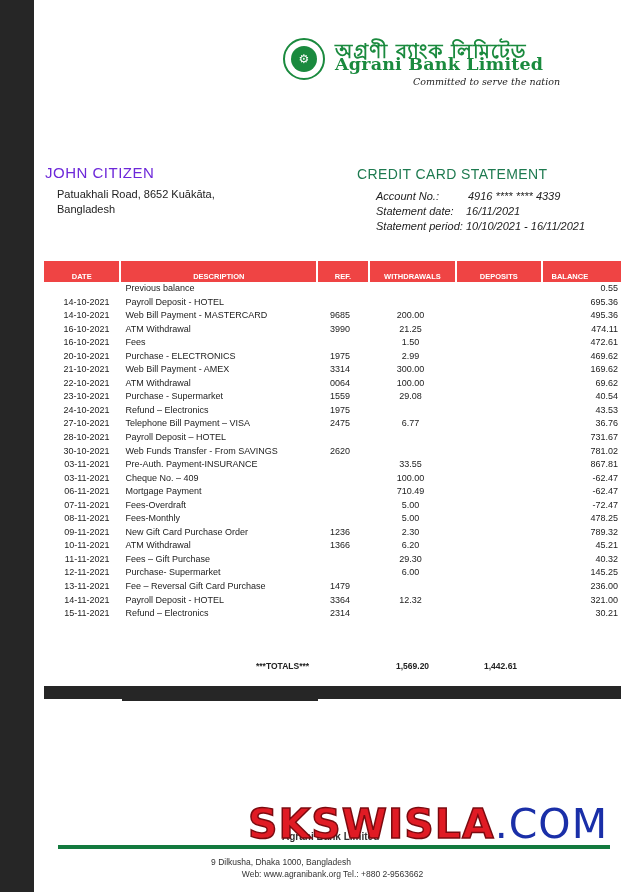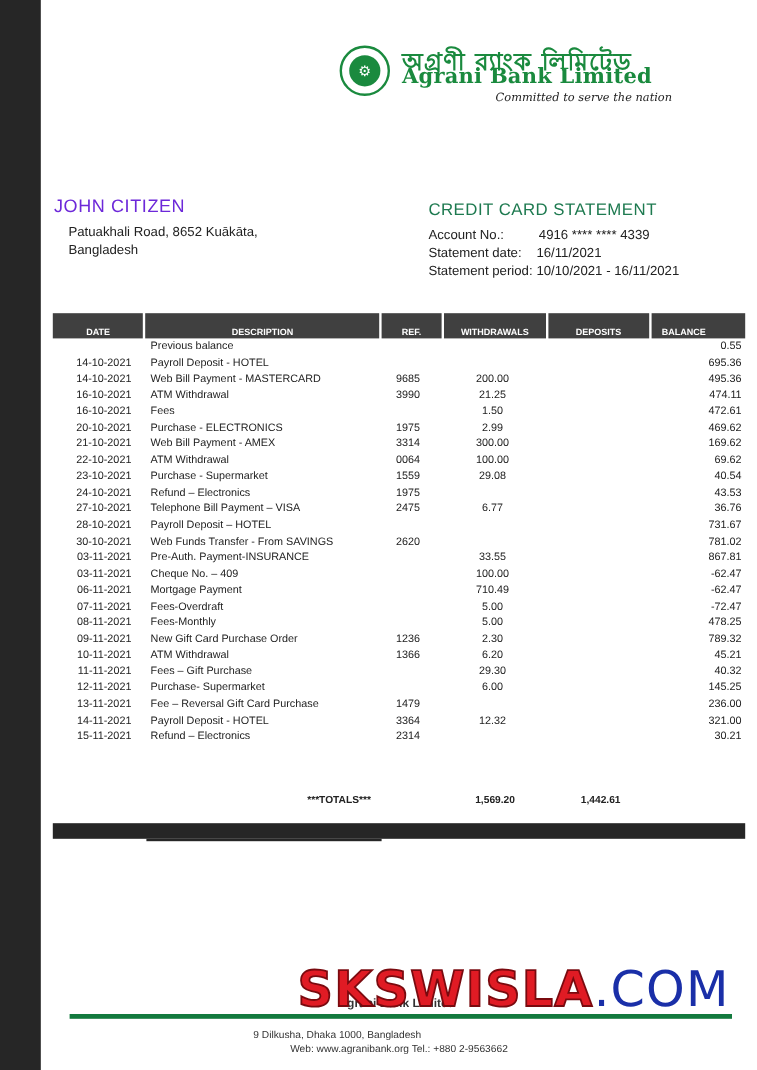--- a/index.html
+++ b/index.html
@@ -19,31 +19,31 @@
   .emblem-inner { width: 26px; height: 26px; border-radius: 50%; background: #1a8a3e; display:flex; align-items:center; justify-content:center; color:#fff; font-size: 12px; }
   .bangla { position: absolute; left: 52px; top: 0px; font-size: 20px; font-weight: bold; color: #1a8a3e; letter-spacing: 1px; font-family: "DejaVu Sans", sans-serif; white-space: nowrap; }
   .bank-name { position: absolute; left: 52px; top: 18px; font-family: "DejaVu Serif", serif; font-weight: bold; font-size: 17.5px; color: #1a8a3e; white-space: nowrap; letter-spacing: 0.2px; }
   .tagline { position: absolute; left: 130px; top: 40px; font-family: "DejaVu Serif", serif; font-style: italic; font-size: 9.5px; color: #222; white-space: nowrap; }
 
   
   .cust-name { position: absolute; left: 45px; top: 164px; font-size: 15px; color: #6d28d9; letter-spacing: 0.5px; }
   .cust-addr { position: absolute; left: 57px; top: 187px; font-size: 11px; line-height: 15px; color: #222; }
 
   .stmt-title { position: absolute; left: 357px; top: 166px; font-size: 14px; color: #1e7a50; letter-spacing: 0.4px; }
-  .stmt-info { position: absolute; left: 357px; top: 189px; font-size: 11px; line-height: 15px; color: #222; }
+  .stmt-info { position: absolute; left: 376px; top: 189px; font-size: 11px; line-height: 15px; color: #222; font-style: italic; }
   .stmt-info .row { display: flex; }
   .stmt-info .k1 { width: 92px; }
   .stmt-info .k2 { width: 90px; }
   .stmt-info .k3 { width: 90px; }
 
   
   .table { position: absolute; left: 44px; top: 261px; width: 577px; }
   .thead { display: flex; height: 21px; }
   .th {
-    background: #404040; color: #fff; font-size: 7.5px; font-weight: bold;
+    background: #ef4444; color: #fff; font-size: 7.5px; font-weight: bold;
     display: flex; align-items: flex-end; justify-content: center; padding-bottom: 1px; box-sizing: border-box;
     margin-right: 2px;
   }
   .th:last-child { margin-right: 0; }
   .c-date { width: 76px; }
   .c-desc { width: 196px; }
   .c-ref  { width: 50px; }
   .c-wd   { width: 86px; }
   .c-dep  { width: 84px; }
   .c-bal  { width: 79px; }

